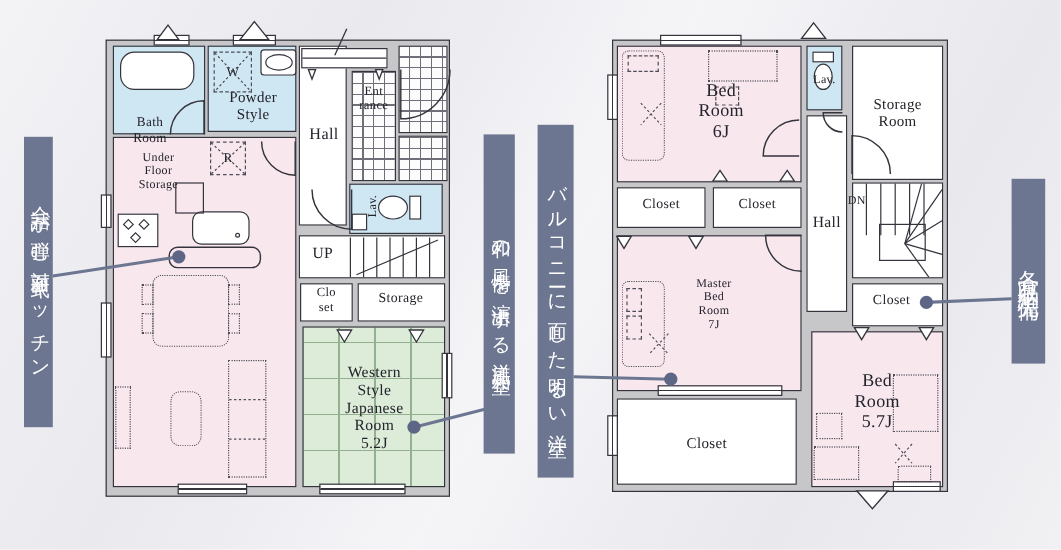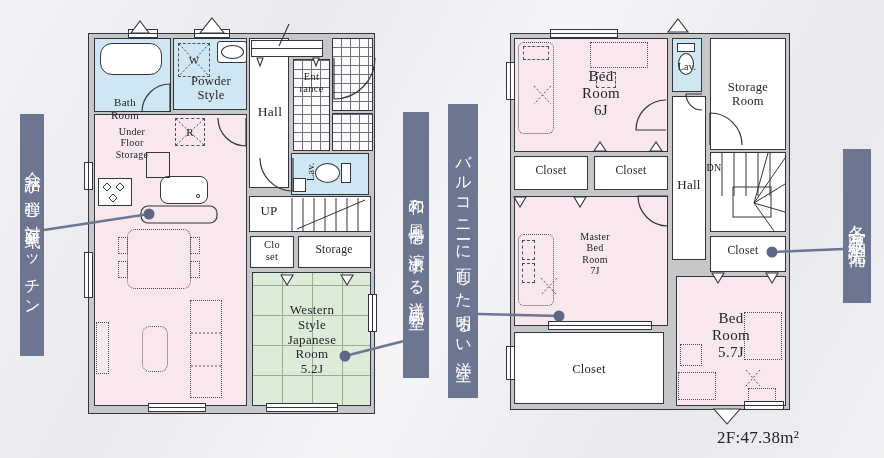--- a/index.html
+++ b/index.html
@@ -159,21 +159,20 @@
   <div class="lbl" style="left:698px;top:162px;width:32px;font-size:10px">DN</div>
   <div class="lbl" style="left:562px;top:231px;width:66px;font-size:10px">Master
 Bed
 Room
 7J</div>
   <div class="lbl" style="left:720px;top:244px;width:46px;font-size:11.5px">Closet</div>
   <div class="lbl" style="left:700px;top:310px;width:62px;font-size:15px">Bed
 Room
 5.7J</div>
   <div class="lbl" style="left:524px;top:362px;width:130px;font-size:12.5px">Closet</div>
-  <div class="lbl" style="left:688px;top:428px;width:140px;font-size:17px">2F:47.38m²</div>
 
   <svg class="overlay" width="884" height="458" viewBox="0 0 884 458">
 
     <g stroke="#44444c" stroke-width="1" stroke-dasharray="2,2">
       <line x1="179" y1="44" x2="209" y2="76"></line>
         <line x1="209" y1="44" x2="179" y2="76"></line>
       <line x1="176" y1="119" x2="204" y2="145"></line>
         <line x1="204" y1="119" x2="176" y2="145"></line>
     </g>
 

